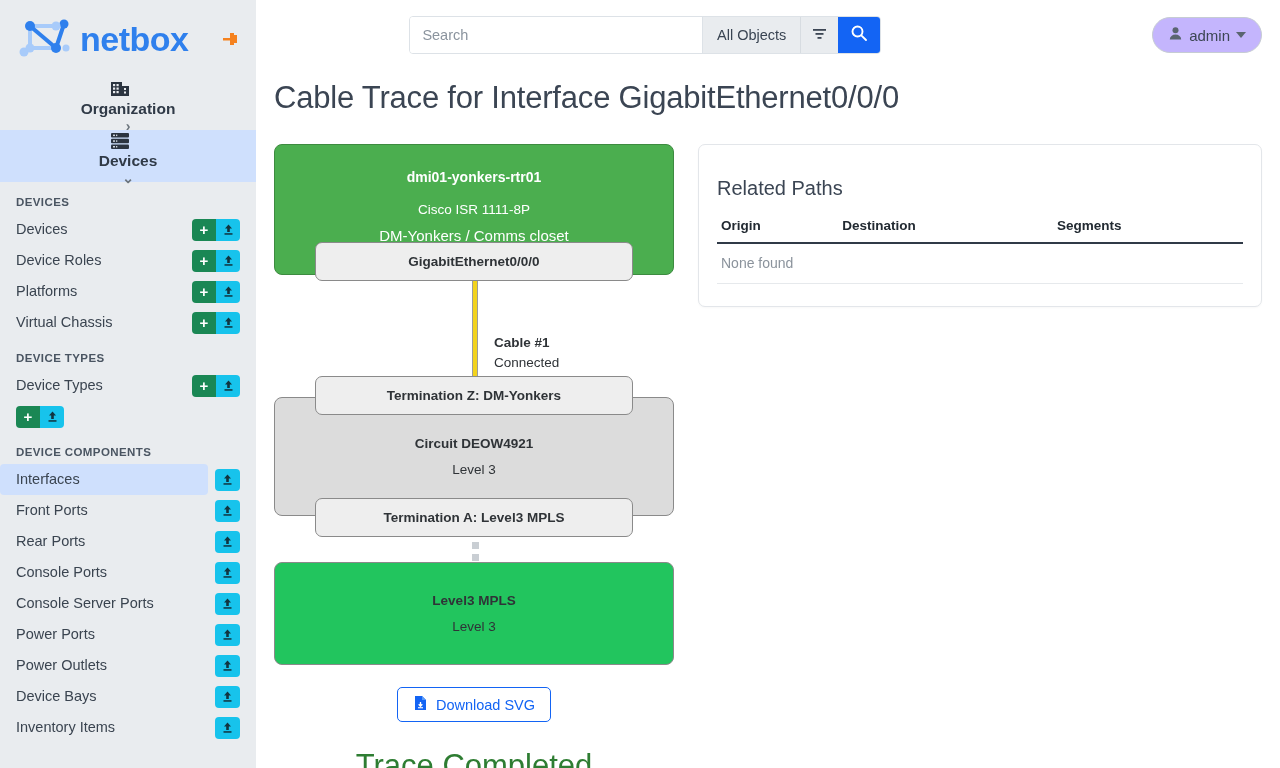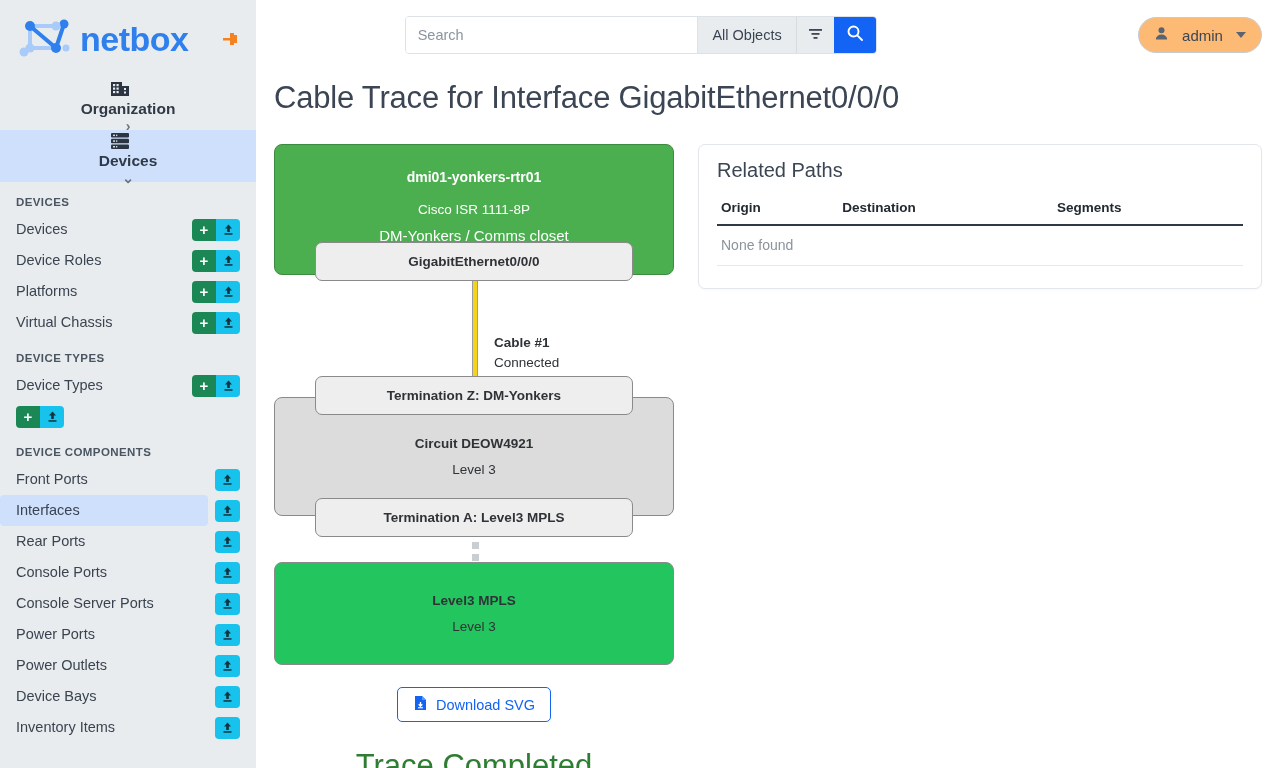--- a/index.html
+++ b/index.html
@@ -102,24 +102,24 @@
   .filter-btn {
     display: flex; align-items: center; justify-content: center;
     width: 38px; background: #e9ecef; border-left: 1px solid #d7dce1;
     cursor: pointer;
   }
   .search-btn {
     display: flex; align-items: center; justify-content: center;
     width: 42px; background: #1364f4; cursor: pointer;
   }
   .user-btn {
-    display: flex; align-items: center; gap: 13px;
+    display: flex; align-items: center; gap: 6px;
     border: 1px solid #c6ccd3; border-radius: 18px;
     height: 36px; padding: 0 15px; cursor: pointer;
-    font-size: 15px; color: #3c4654; background: #fdba74;
+    font-size: 15px; color: #3c4654; background: #c4b5fd;
     margin-left: auto;
   }
   .caret { width:0;height:0;border-left:5px solid transparent;border-right:5px solid transparent;border-top:6px solid #5a6470; }
 
   .page-title {
     font-size: 31px; font-weight: 400; color: #3b4553;
     padding: 10px 0 0 18px; margin: 0;
     letter-spacing: -0.2px;
   }
 
@@ -183,21 +183,21 @@
     font-family: "Liberation Sans", sans-serif;
   }
   .trace-status {
     text-align: center; color: #2e7d32; font-size: 31px;
     margin-top: 26px; font-weight: 400;
   }
 
   
   .card {
     border: 1px solid #e3e6ea; border-radius: 7px; background: #fff;
-    padding: 14px 18px 22px 18px;
+    padding: 32px 18px 22px 18px;
     box-shadow: 0 1px 2px rgba(0,0,0,.03);
   }
   .card-title { font-size: 20px; color: #3b4553; font-weight: 400; margin-bottom: 18px; }
   table.paths { width: 100%; border-collapse: collapse; }
   table.paths th {
     text-align: left; font-size: 13.5px; color: #222a32; font-weight: 700;
     padding: 0 0 9px 4px; border-bottom: 2px solid #303a47;
   }
   table.paths td {
     font-size: 14px; color: #8b939c; padding: 11px 0 12px 4px;
@@ -356,34 +356,34 @@
             <button class="btn-sm btn-add">+</button>
             <button class="btn-sm btn-imp">
               <svg width="13" height="13" viewBox="0 0 13 13">
                 <path d="M6.5 1.5 L10 5.5 H7.8 V9 H5.2 V5.5 H3 Z" fill="#11343f"></path>
                 <rect x="2.5" y="10.2" width="8" height="1.5" fill="#11343f"></rect>
               </svg>
             </button>
           </span>
         </div>
         <div class="section-head">Device Components</div>
-        <div class="nav-item">
-          <span class="nlabel">Front Ports</span>
-          <span class="btns">
-            <button class="btn-sm btn-imp only">
-              <svg width="13" height="13" viewBox="0 0 13 13">
-                <path d="M6.5 1.5 L10 5.5 H7.8 V9 H5.2 V5.5 H3 Z" fill="#11343f"></path>
-                <rect x="2.5" y="10.2" width="8" height="1.5" fill="#11343f"></rect>
-              </svg>
-            </button>
-          </span>
-        </div>
         <div class="nav-item sel">
           <span class="hl"></span>
           <span class="nlabel">Interfaces</span>
+          <span class="btns">
+            <button class="btn-sm btn-imp only">
+              <svg width="13" height="13" viewBox="0 0 13 13">
+                <path d="M6.5 1.5 L10 5.5 H7.8 V9 H5.2 V5.5 H3 Z" fill="#11343f"></path>
+                <rect x="2.5" y="10.2" width="8" height="1.5" fill="#11343f"></rect>
+              </svg>
+            </button>
+          </span>
+        </div>
+        <div class="nav-item">
+          <span class="nlabel">Front Ports</span>
           <span class="btns">
             <button class="btn-sm btn-imp only">
               <svg width="13" height="13" viewBox="0 0 13 13">
                 <path d="M6.5 1.5 L10 5.5 H7.8 V9 H5.2 V5.5 H3 Z" fill="#11343f"></path>
                 <rect x="2.5" y="10.2" width="8" height="1.5" fill="#11343f"></rect>
               </svg>
             </button>
           </span>
         </div>
         <div class="nav-item">

